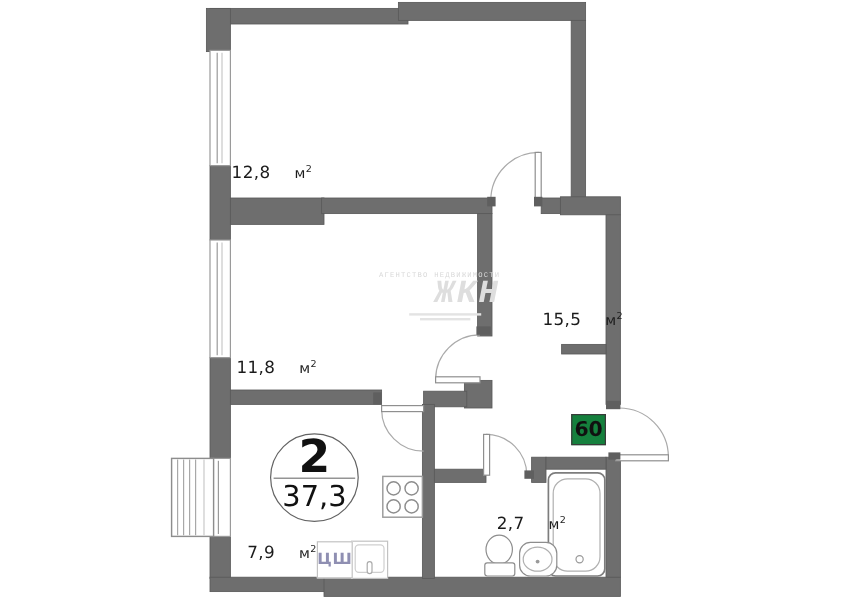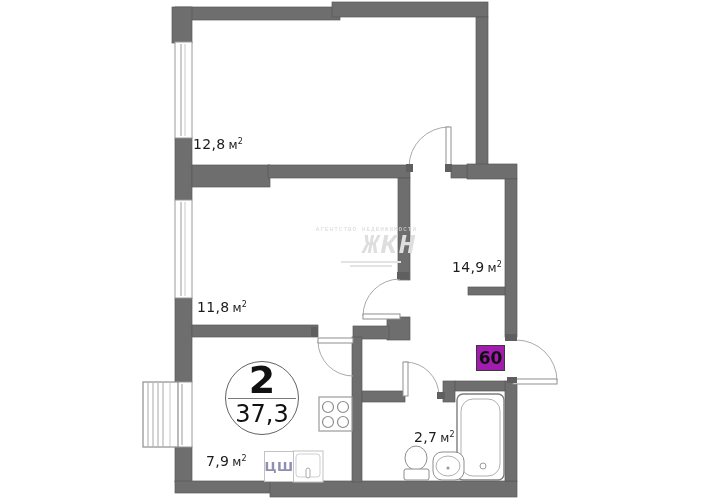--- a/index.html
+++ b/index.html
@@ -5,31 +5,31 @@
   html,body{margin:0;padding:0;background:#ffffff;}
   #stage{
     position:relative;width:710px;height:500px;background:#ffffff;overflow:hidden;
     font-family:"DejaVu Sans","Liberation Sans",sans-serif;
   }
   #planSvg{position:absolute;left:0;top:0;}
   .room-label{
     position:absolute;color:#1b1b1b;font-size:14px;font-weight:500;
     white-space:nowrap;letter-spacing:.3px;
   }
-  .room-label .unit{font-size:12px;margin-left:3px;}
+  .room-label .unit{font-size:12px;margin-left:20px;}
   .room-label sup{font-size:8px;}
   .badge{
     position:absolute;left:225px;top:361px;width:74px;height:74px;border-radius:50%;
     background:#fff;border:1.4px solid #636363;box-sizing:border-box;text-align:center;
   }
   .badge .divline{position:absolute;left:2px;right:2px;top:50%;height:0;border-top:1px solid #7a7a7a;}
   .badge .num{position:absolute;left:0;right:0;top:-4px;font-size:38px;font-weight:600;color:#111;}
   .badge .area{position:absolute;left:0;right:0;top:38px;font-size:24px;font-weight:400;color:#111;}
   .entry-badge{
-    position:absolute;left:476px;top:345px;width:29px;height:26px;background:#a21caf;
+    position:absolute;left:476px;top:345px;width:29px;height:26px;background:#15803d;
     border:1.6px solid #3a3a3a;box-sizing:border-box;display:flex;align-items:center;justify-content:center;
     font-size:17px;font-weight:600;color:#101010;
   }
   .closet-box{
     position:absolute;left:264px;top:451px;width:30px;height:31px;background:#fff;
     border:1px solid #c2c2c2;box-sizing:border-box;display:flex;align-items:center;justify-content:center;
     font-size:13px;font-weight:600;color:#8f8fb2;letter-spacing:.5px;
   }
   .watermark{
     position:absolute;left:297px;top:226px;width:120px;text-align:right;color:#d7d7d7;
@@ -174,21 +174,21 @@
     </div>
   </div>
 
   <div class="room-label" style="left:193px;top:136px;">
     <span>12,8</span><span class="unit"><span>м</span><sup>2</sup></span>
   </div>
   <div class="room-label" style="left:197px;top:299px;">
     <span>11,8</span><span class="unit"><span>м</span><sup>2</sup></span>
   </div>
   <div class="room-label" style="left:452px;top:259px;">
-    <span>14,9</span><span class="unit"><span>м</span><sup>2</sup></span>
+    <span>15,5</span><span class="unit"><span>м</span><sup>2</sup></span>
   </div>
   <div class="room-label" style="left:206px;top:453px;">
     <span>7,9</span><span class="unit"><span>м</span><sup>2</sup></span>
   </div>
   <div class="room-label" style="left:414px;top:429px;">
     <span>2,7</span><span class="unit"><span>м</span><sup>2</sup></span>
   </div>
 
   <div class="badge">
     <div class="num">2</div>

